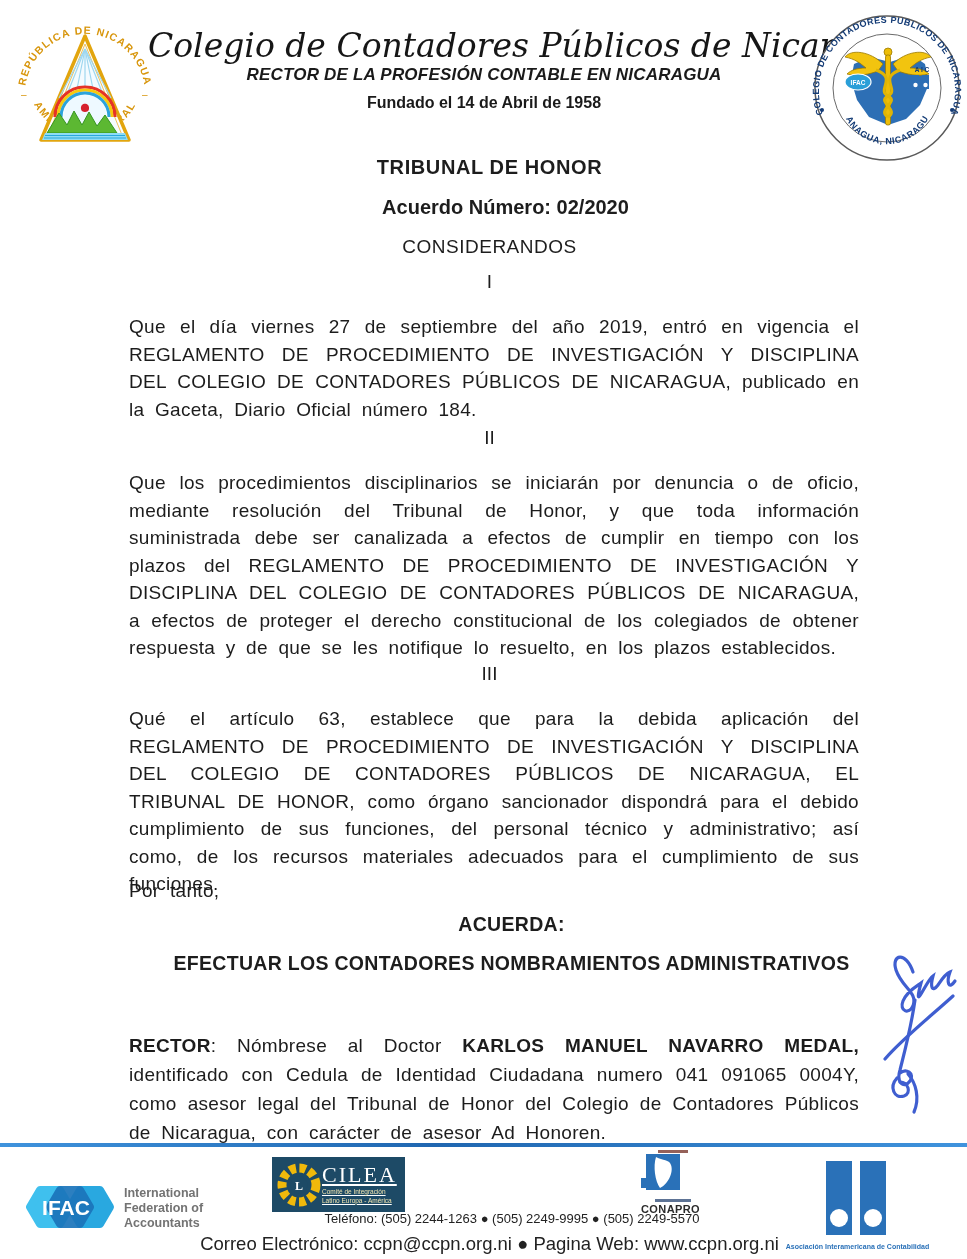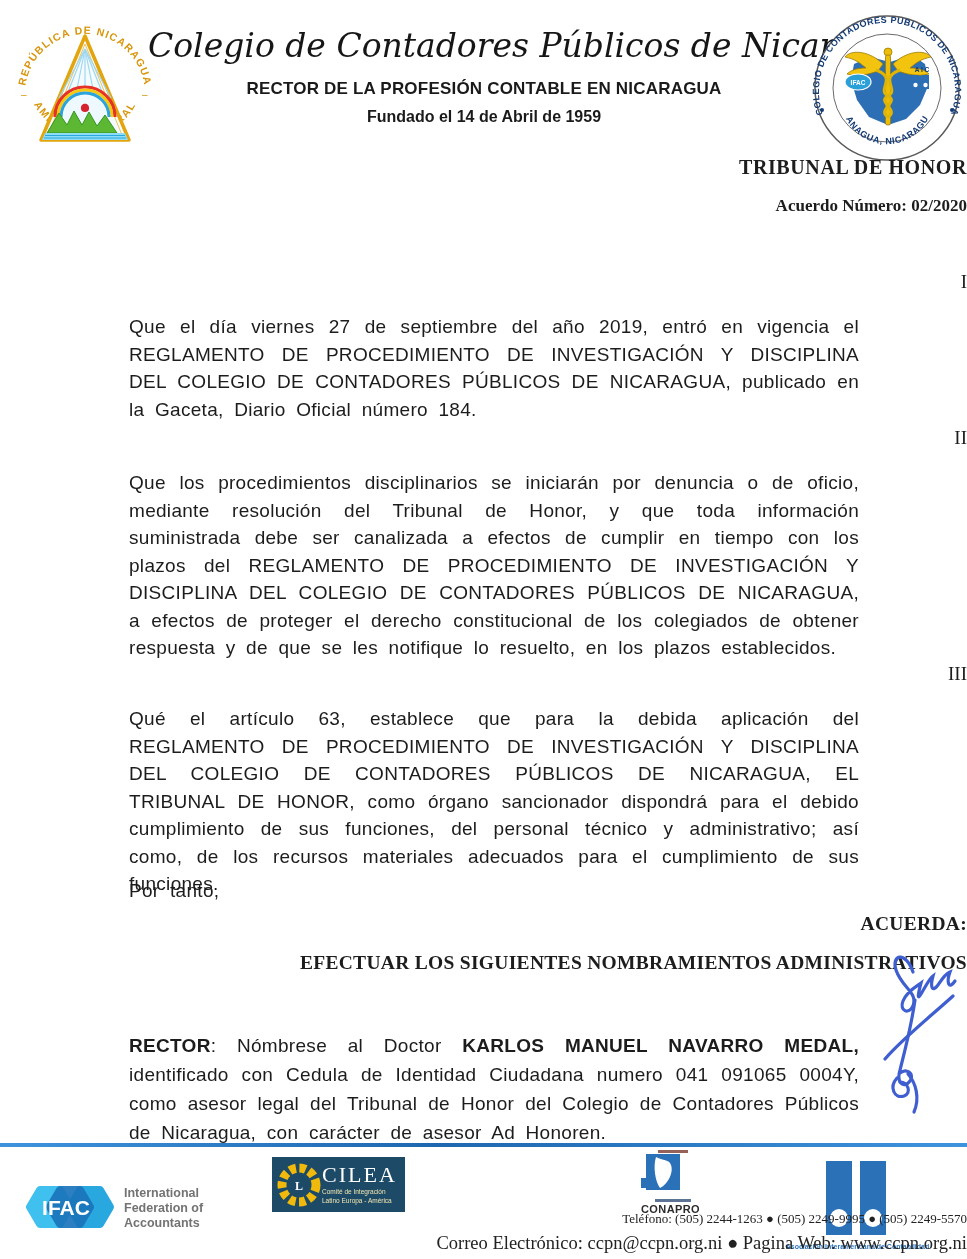--- a/index.html
+++ b/index.html
@@ -8,47 +8,47 @@
     font-family:"Liberation Sans",sans-serif;color:#1d1d1d;overflow:hidden;
     margin:0 auto;
   }
   .abs{position:absolute;}
   
   .header-text{left:148px;width:672px;top:26px;text-align:center;}
   .org-name{
     font-family:"DejaVu Serif","Liberation Serif",serif;
     font-style:italic;font-size:33px;color:#161616;white-space:nowrap;
   }
-  .tagline{font-size:17px;font-weight:bold;margin-top:14px;letter-spacing:.2px;color:#1a1a1a;}
+  .tagline{font-size:17px;font-weight:bold;letter-spacing:.2px;color:#1a1a1a;font-style:italic;}
   .founded{font-size:16px;font-weight:bold;margin-top:9px;color:#1a1a1a;}
   
-  .center-line{left:12px;right:0;text-align:right;font-family:Liberation Serif, serif;}
+  .center-line{left:12px;right:0;text-align:center;}
   .doc-title{top:156px;font-size:20px;font-weight:bold;letter-spacing:.6px;}
-  .acuerdo{top:196px;font-size:17px;font-weight:bold;margin-left:32px;}
+  .acuerdo{top:196px;font-size:20px;font-weight:bold;margin-left:32px;}
   .considerandos{top:236px;font-size:19px;letter-spacing:.5px;}
   .numeral{font-size:19px;}
   
   .body-par{
     left:124px;width:730px;margin:5px;font-size:19px;line-height:27.5px;
     text-align:justify;word-spacing:5px;letter-spacing:.3px;color:#1c1c1c;
   }
   .left-par{text-align:left;}
   .b{font-weight:bold;}
   .acuerda-h,.efectuar-h{font-size:19.5px;font-weight:bold;letter-spacing:.3px;padding-left:44px;}
   
   .signature{left:863px;top:946px;}
   
   .footer-rule{left:0;top:1143px;width:967px;height:4px;
     background:linear-gradient(90deg,#3f93dd,#1f66b0 45%,#3f93dd);}
   .ifac-logo{left:26px;top:1175px;}
   .ifac-text{left:124px;top:1186px;width:112px;font-size:12.5px;font-weight:bold;
     color:#737373;line-height:1.18;}
   .cilea{left:272px;top:1157px;width:133px;height:55px;background:#1d4a66;
     display:flex;align-items:center;box-sizing:border-box;padding:2px 4px;}
-  .cilea-text{margin-left:0;color:#fff;}
+  .cilea-text{margin-left:0;color:#fff;text-decoration:underline;}
   .cilea-acronym{font-family:"Liberation Serif",serif;font-size:22px;letter-spacing:2px;line-height:1;}
   .cilea-sub{font-size:6.5px;color:#f2e6b0;margin-top:2px;line-height:1.25;width:78px;}
   .conapro{left:641px;top:1150px;width:64px;text-align:left;}
   .micro-bar{height:3px;background:#7a3a30;width:30px;margin:0 auto 1px auto;opacity:.8;}
   .micro-bar2{height:3px;background:#35507a;width:36px;margin:1px auto 1px auto;opacity:.8;}
   .conapro-name{font-size:11px;font-weight:bold;color:#2b2b2b;letter-spacing:.4px;margin-top:1px;}
   .aic-logo{left:826px;top:1161px;}
   .aic-caption{left:770px;top:1243px;width:175px;text-align:center;font-size:7px;
     font-weight:bold;color:#2a71b8;}
   .phone-line{top:1211px;padding-left:45px;font-size:13px;color:#222;}
@@ -91,21 +91,21 @@
       <path d="M 67,93 C 66,86 76,86 75,93 C 75,97 67,97 67,93 Z" fill="#d6212e"></path>
       <path d="M 33,117 L 45,97 L 53,109 L 60,95 L 68,109 L 75,96 L 83,110 L 91,99 L 103,117 Z" fill="#5cb832" stroke="#35961f" stroke-width="1"></path>
       <path d="M 31,117 L 111,117 L 114,124 L 28,124 Z" fill="#8edcf6"></path>
       <path d="M 31,119.5 H 111 M 30,122 H 112" stroke="#28a7de" stroke-width="1.2" fill="none"></path>
     </g>
   </svg>
 
   <div class="abs header-text">
     <div class="org-name">Colegio de Contadores Públicos de Nicaragua</div>
     <div class="tagline">RECTOR DE LA PROFESIÓN CONTABLE EN NICARAGUA</div>
-    <div class="founded">Fundado el 14 de Abril de 1959</div>
+    <div class="founded">Fundado el 14 de Abril de 1958</div>
   </div>
 
   <svg class="abs" style="left:812px;top:12px" width="150" height="152" viewBox="0 0 150 152">
     <defs>
       <path id="rtop" d="M 21,120 A 68,68 0 1 1 129,120"></path>
       <path id="rbot" d="M 34,107 A 46,46 0 0 0 116,107"></path>
     </defs>
     <circle cx="75" cy="76" r="72" fill="#ffffff" stroke="#5a5a5a" stroke-width="1.5"></circle>
     <circle cx="75" cy="76" r="54" fill="#ffffff" stroke="#6a6a6a" stroke-width="1"></circle>
     <text font-size="9" font-weight="bold" fill="#123a75" letter-spacing="0.4" font-family="Liberation Sans,sans-serif">
@@ -133,34 +133,35 @@
       <text x="110" y="60" font-size="6.5" font-weight="bold" fill="#123a75" text-anchor="middle" font-family="Liberation Sans,sans-serif">A I C</text>
       <rect x="100" y="63" width="7" height="14" fill="#2d6fb5"></rect>
       <rect x="110" y="63" width="7" height="14" fill="#2d6fb5"></rect>
       <circle cx="103.5" cy="73" r="2.2" fill="#ffffff"></circle>
       <circle cx="113.5" cy="73" r="2.2" fill="#ffffff"></circle>
     </g>
   </svg>
 
   <div class="abs center-line doc-title">TRIBUNAL DE HONOR</div>
   <div class="abs center-line acuerdo">Acuerdo Número: 02/2020</div>
+  <div class="abs center-line considerandos">CONSIDERANDOS</div>
 
   <div class="abs center-line numeral" style="top:271px">I</div>
   <p class="abs body-par" style="top:308px">Que el día viernes 27 de septiembre del año 2019, entró en vigencia el REGLAMENTO DE PROCEDIMIENTO DE INVESTIGACIÓN Y DISCIPLINA DEL COLEGIO DE CONTADORES PÚBLICOS DE NICARAGUA, publicado en la Gaceta, Diario Oficial número 184.</p>
 
   <div class="abs center-line numeral" style="top:427px">II</div>
   <p class="abs body-par" style="top:464px">Que los procedimientos disciplinarios se iniciarán por denuncia o de oficio, mediante resolución del Tribunal de Honor, y que toda información suministrada debe ser canalizada a efectos de cumplir en tiempo con los plazos del REGLAMENTO DE PROCEDIMIENTO DE INVESTIGACIÓN Y DISCIPLINA DEL COLEGIO DE CONTADORES PÚBLICOS DE NICARAGUA, a efectos de proteger el derecho constitucional de los colegiados de obtener respuesta y de que se les notifique lo resuelto, en los plazos establecidos.</p>
 
   <div class="abs center-line numeral" style="top:663px">III</div>
   <p class="abs body-par" style="top:700px">Qué el artículo 63, establece que para la debida aplicación del REGLAMENTO DE PROCEDIMIENTO DE INVESTIGACIÓN Y DISCIPLINA DEL COLEGIO DE CONTADORES PÚBLICOS DE NICARAGUA, EL TRIBUNAL DE HONOR, como órgano sancionador dispondrá para el debido cumplimiento de sus funciones, del personal técnico y administrativo; así como, de los recursos materiales adecuados para el cumplimiento de sus funciones.</p>
 
   <p class="abs body-par left-par" style="top:872px">Por tanto,</p>
 
   <div class="abs center-line acuerda-h" style="top:913px">ACUERDA:</div>
-  <div class="abs center-line efectuar-h" style="top:952px">EFECTUAR LOS SIGUIENTES NOMBRAMIENTOS ADMINISTRATIVOS</div>
+  <div class="abs center-line efectuar-h" style="top:952px">EFECTUAR LOS CONTADORES NOMBRAMIENTOS ADMINISTRATIVOS</div>
 
   <p class="abs body-par" style="top:1026px;line-height:29px"><span class="b">RECTOR</span><span>: Nómbrese al Doctor </span><span class="b">KARLOS MANUEL NAVARRO MEDAL,</span><span> identificado con Cedula de Identidad Ciudadana numero 041 091065 0004Y, como asesor legal del Tribunal de Honor del Colegio de Contadores Públicos de Nicaragua, con carácter de asesor Ad Honoren.</span></p>
 
   <svg class="abs signature" width="98" height="172" viewBox="0 0 98 172">
     <g fill="none" stroke="#3f5ed0" stroke-width="3.2" stroke-linecap="round">
       <path d="M 50,26 C 43,5 28,8 33,24 C 39,42 55,46 50,60 C 46,69 36,65 40,55 C 44,45 54,40 58,37 C 55,48 54,55 58,48 C 63,40 66,33 70,30 C 67,41 69,47 75,39 C 79,33 82,28 87,26 C 83,37 86,44 92,35"></path>
       <path d="M 22,113 C 38,94 68,70 90,50"></path>
       <path d="M 52,54 C 48,82 42,104 37,124 C 33,137 41,143 47,135 C 52,127 43,122 37,127"></path>
       <path d="M 34,132 C 26,141 31,153 41,150 C 49,147 45,136 37,136"></path>
       <path d="M 45,128 C 53,137 57,152 51,166"></path>

